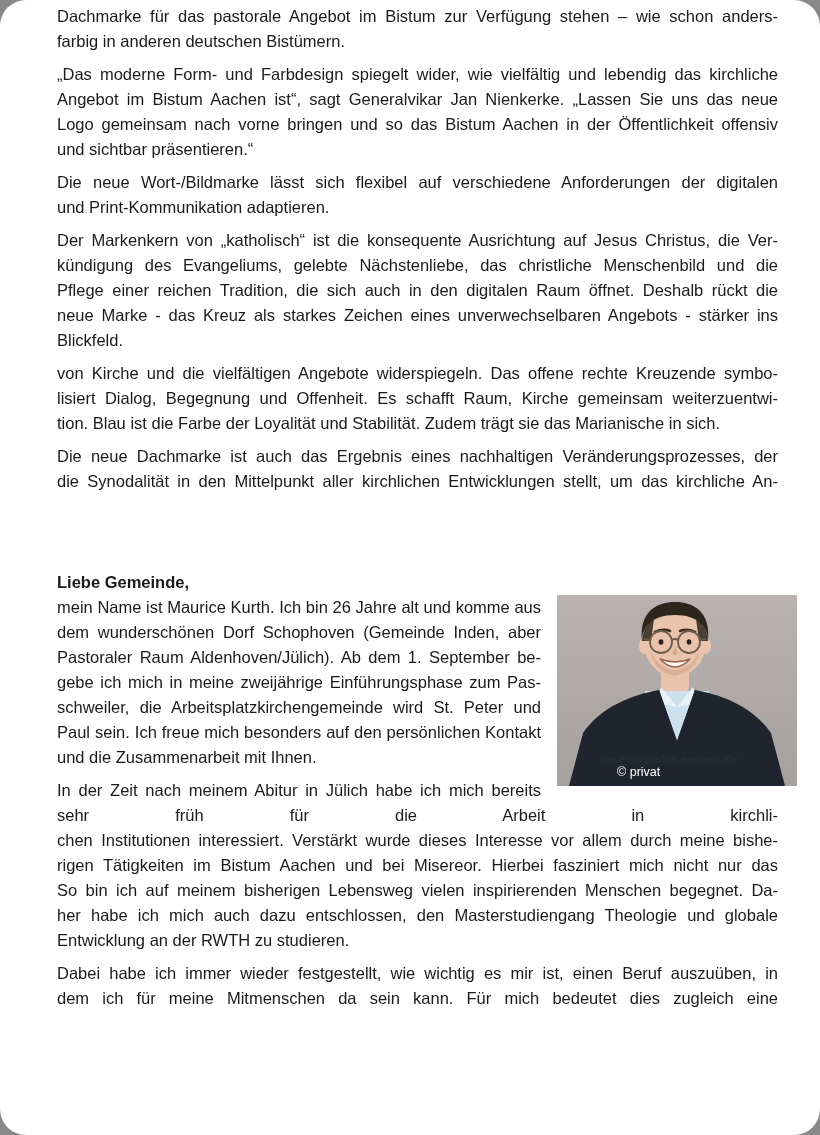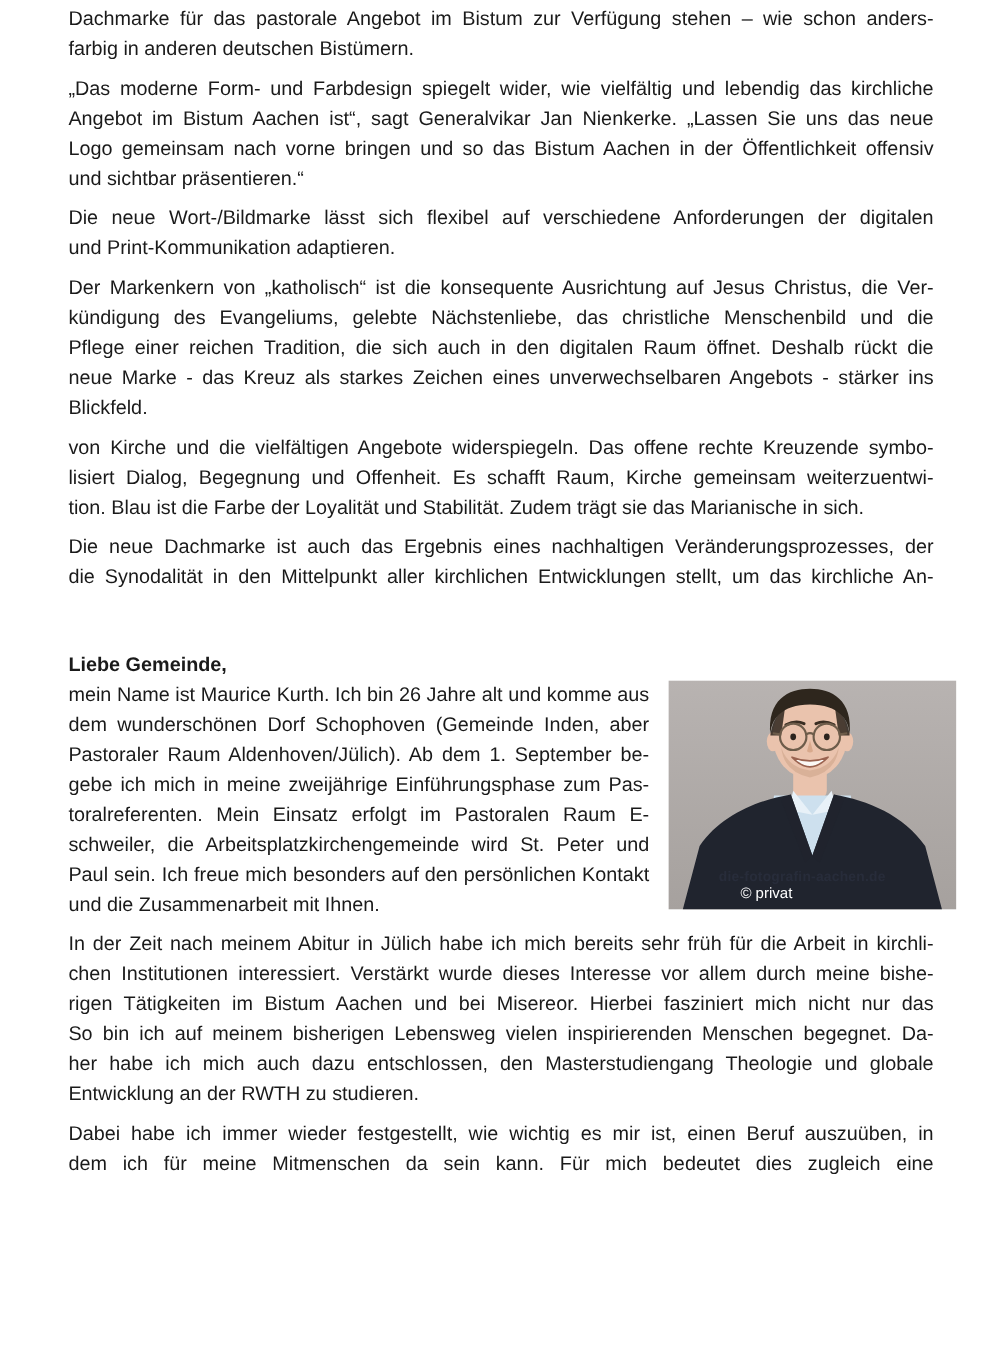--- a/index.html
+++ b/index.html
@@ -7,28 +7,28 @@
     --photo-bg-top:#b8b3b1; --photo-bg-bottom:#a6a19e;
     --sweater:#20242e; --shirt:#cde0ee; --skin:#eac3ad;
     --hair:#2e261d; --wm:#2e3344; --credit:#ffffff;
   }
   html,body{margin:0;padding:0;}
   body{background:#888;}
   .page{
     width:820px;height:1135px;background:var(--page-bg);
     margin:0 auto;position:relative;overflow:hidden;
     font-family:"Liberation Sans","DejaVu Sans",sans-serif;
-    font-size:16.5px;line-height:25px;color:var(--text);
+    font-size:16.5px;line-height:25px;color:var(--text);border-radius:26px;
   }
   .content{padding:4px 42px 0 57px;}
   .para{margin:0 0 8px 0;}
   .line{text-align:justify;text-align-last:justify;}
   .line-last{text-align-last:left;}
   .para[data-justify-last="true"] .line-last{text-align-last:justify;}
-  .greeting{margin-top:48px;}
+  .greeting{margin-top:76px;}
   .greeting-heading{
     font-weight:bold;margin:0;padding:0;font-size:16.5px;line-height:25px;
   }
   .photo-float{
     float:right;width:256px;height:191px;
     margin:0 -35px 10px 16px;position:relative;
   }
   .photo-float svg{display:block;width:240px;height:191px;}
   .photo-watermark{
     position:absolute;left:42px;top:158px;width:190px;
@@ -131,21 +131,20 @@
         </svg>
         <div class="photo-watermark">die-fotografin-aachen.de</div>
         <div class="photo-credit">© privat</div>
       </div>
 
       <div class="para">
           <div class="line">mein Name ist Maurice Kurth. Ich bin 26 Jahre alt und komme aus</div>
           <div class="line">dem wunderschönen Dorf Schophoven (Gemeinde Inden, aber</div>
           <div class="line">Pastoraler Raum Aldenhoven/Jülich). Ab dem 1. September be-</div>
           <div class="line">gebe ich mich in meine zweijährige Einführungsphase zum Pas-</div>
-          <div class="line">toralreferenten. Mein Einsatz erfolgt im Pastoralen Raum E-</div>
           <div class="line">schweiler, die Arbeitsplatzkirchengemeinde wird St. Peter und</div>
           <div class="line">Paul sein. Ich freue mich besonders auf den persönlichen Kontakt</div>
           <div class="line line-last">und die Zusammenarbeit mit Ihnen.</div>
         </div>
     </div>
 
     <div class="para">
         <div class="line">In der Zeit nach meinem Abitur in Jülich habe ich mich bereits sehr früh für die Arbeit in kirchli-</div>
         <div class="line">chen Institutionen interessiert. Verstärkt wurde dieses Interesse vor allem durch meine bishe-</div>
         <div class="line">rigen Tätigkeiten im Bistum Aachen und bei Misereor. Hierbei fasziniert mich nicht nur das</div>

